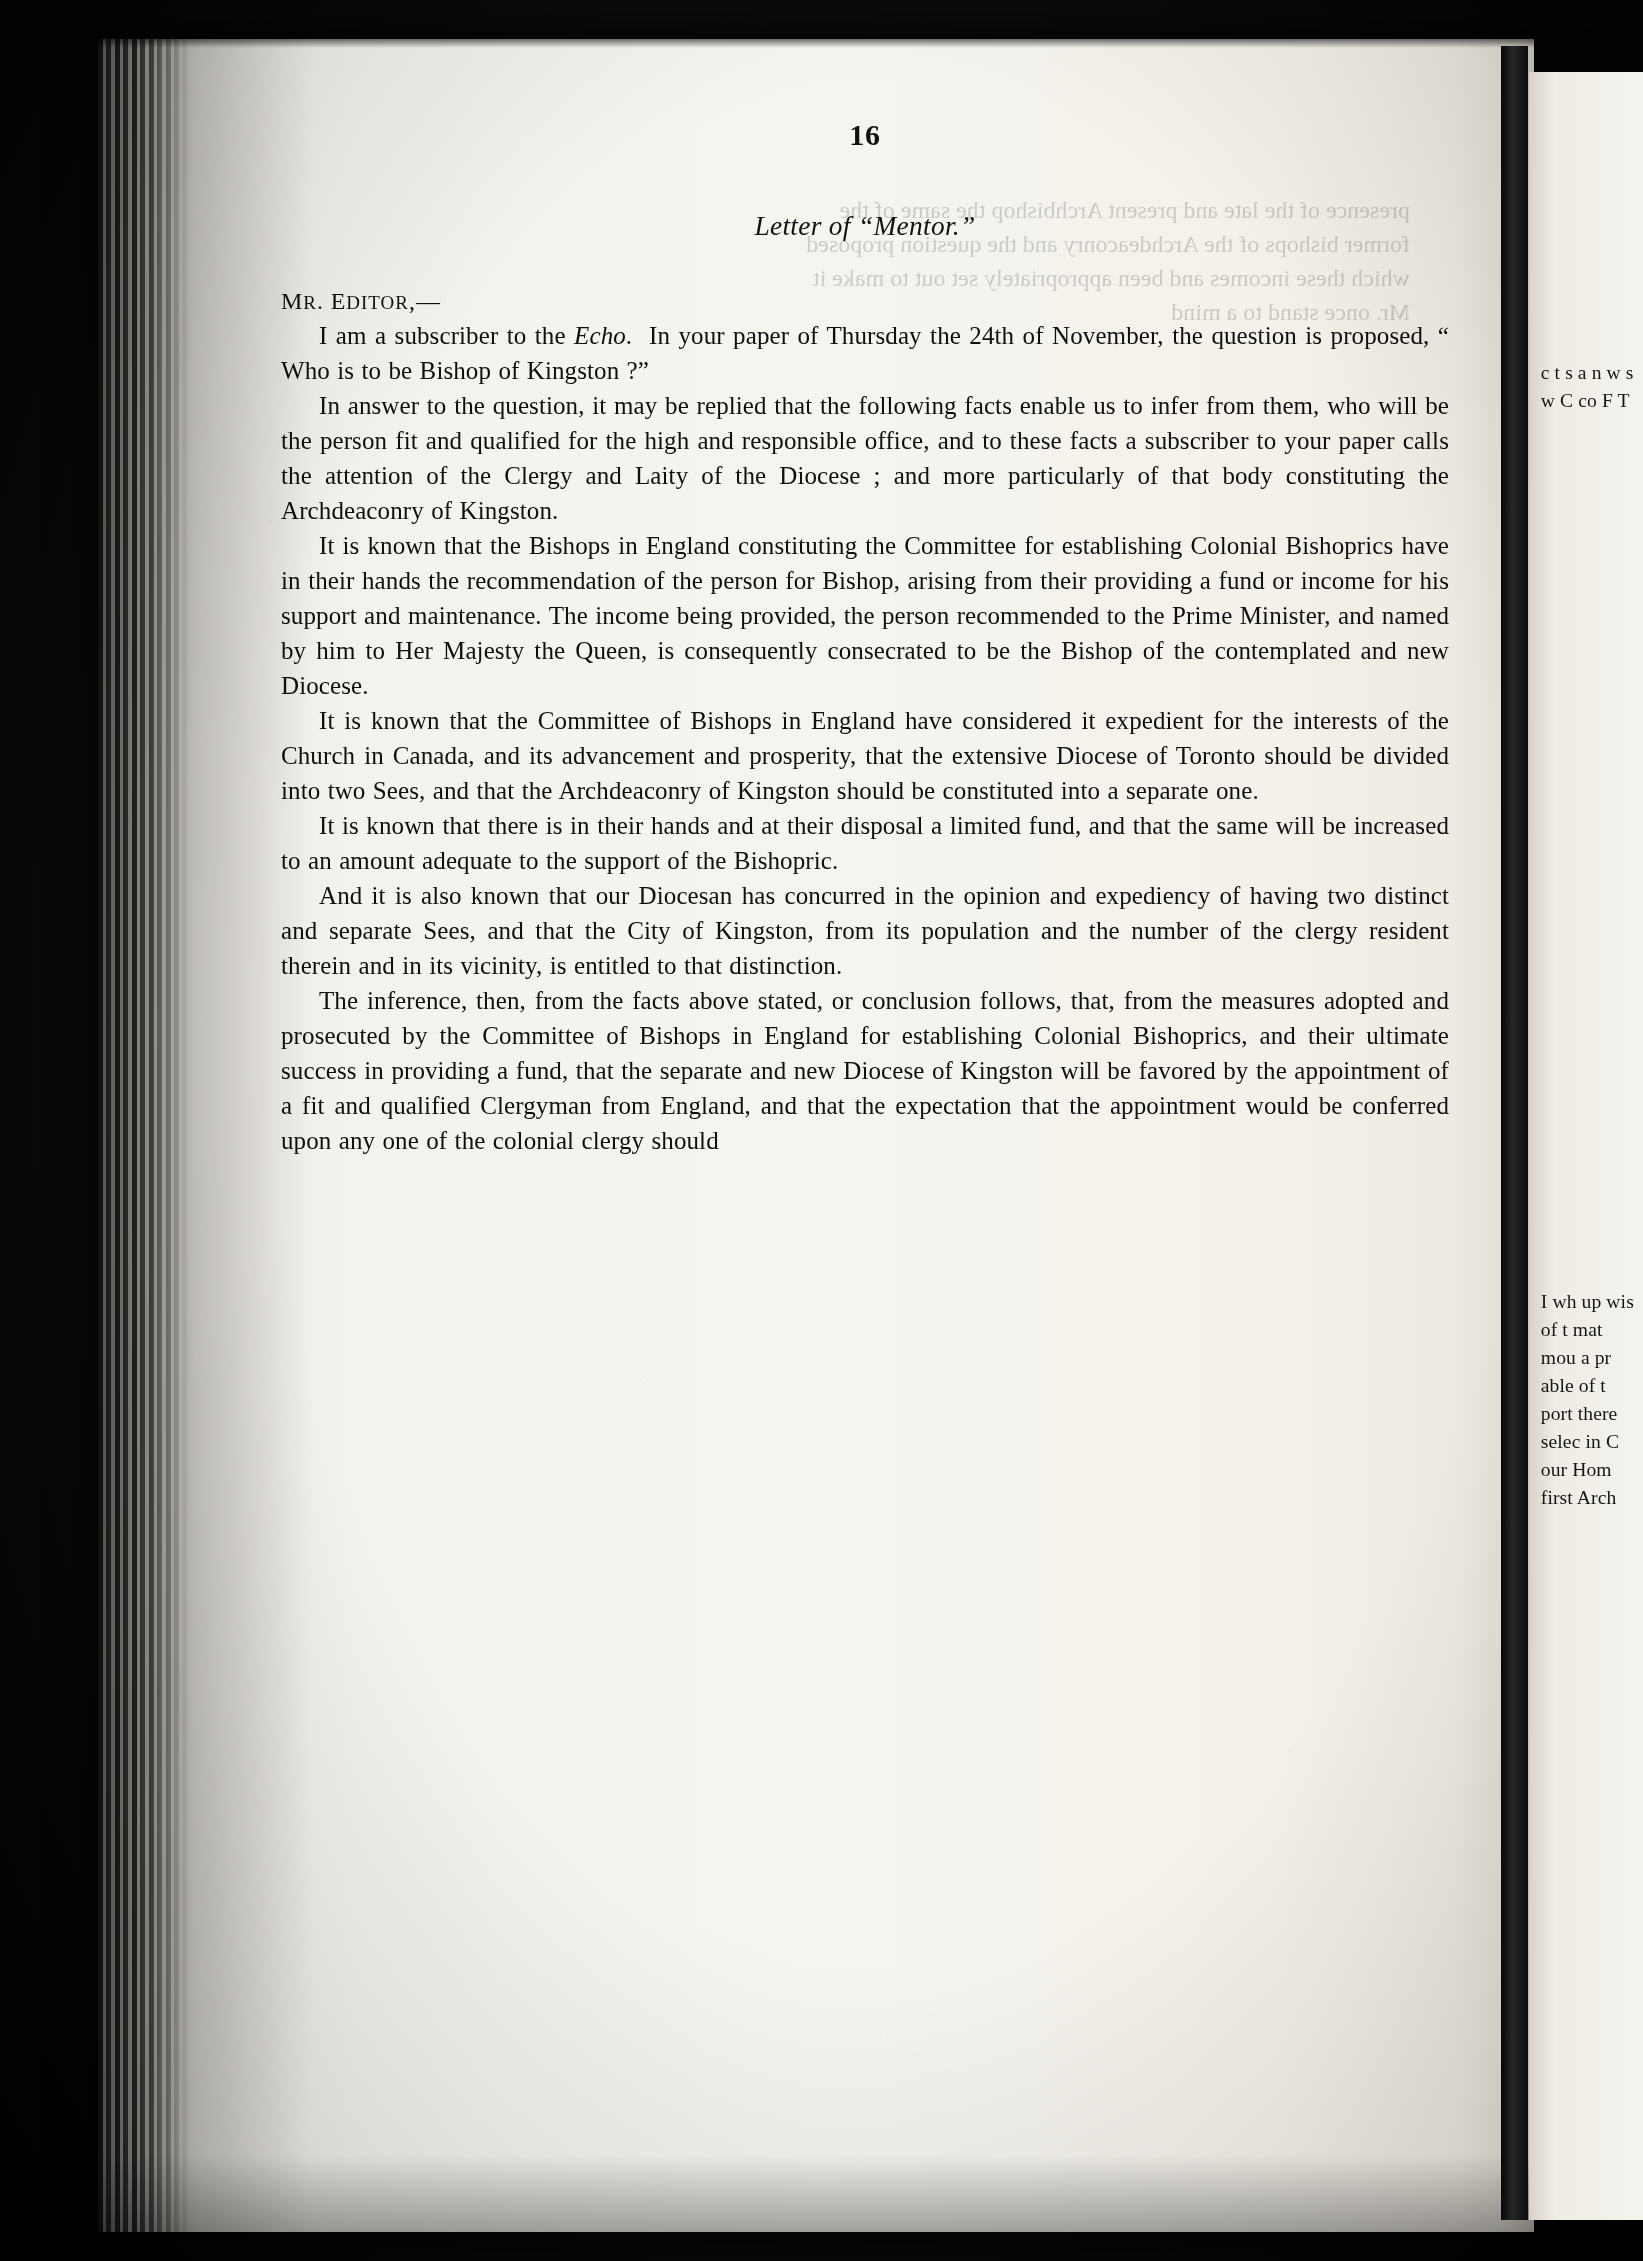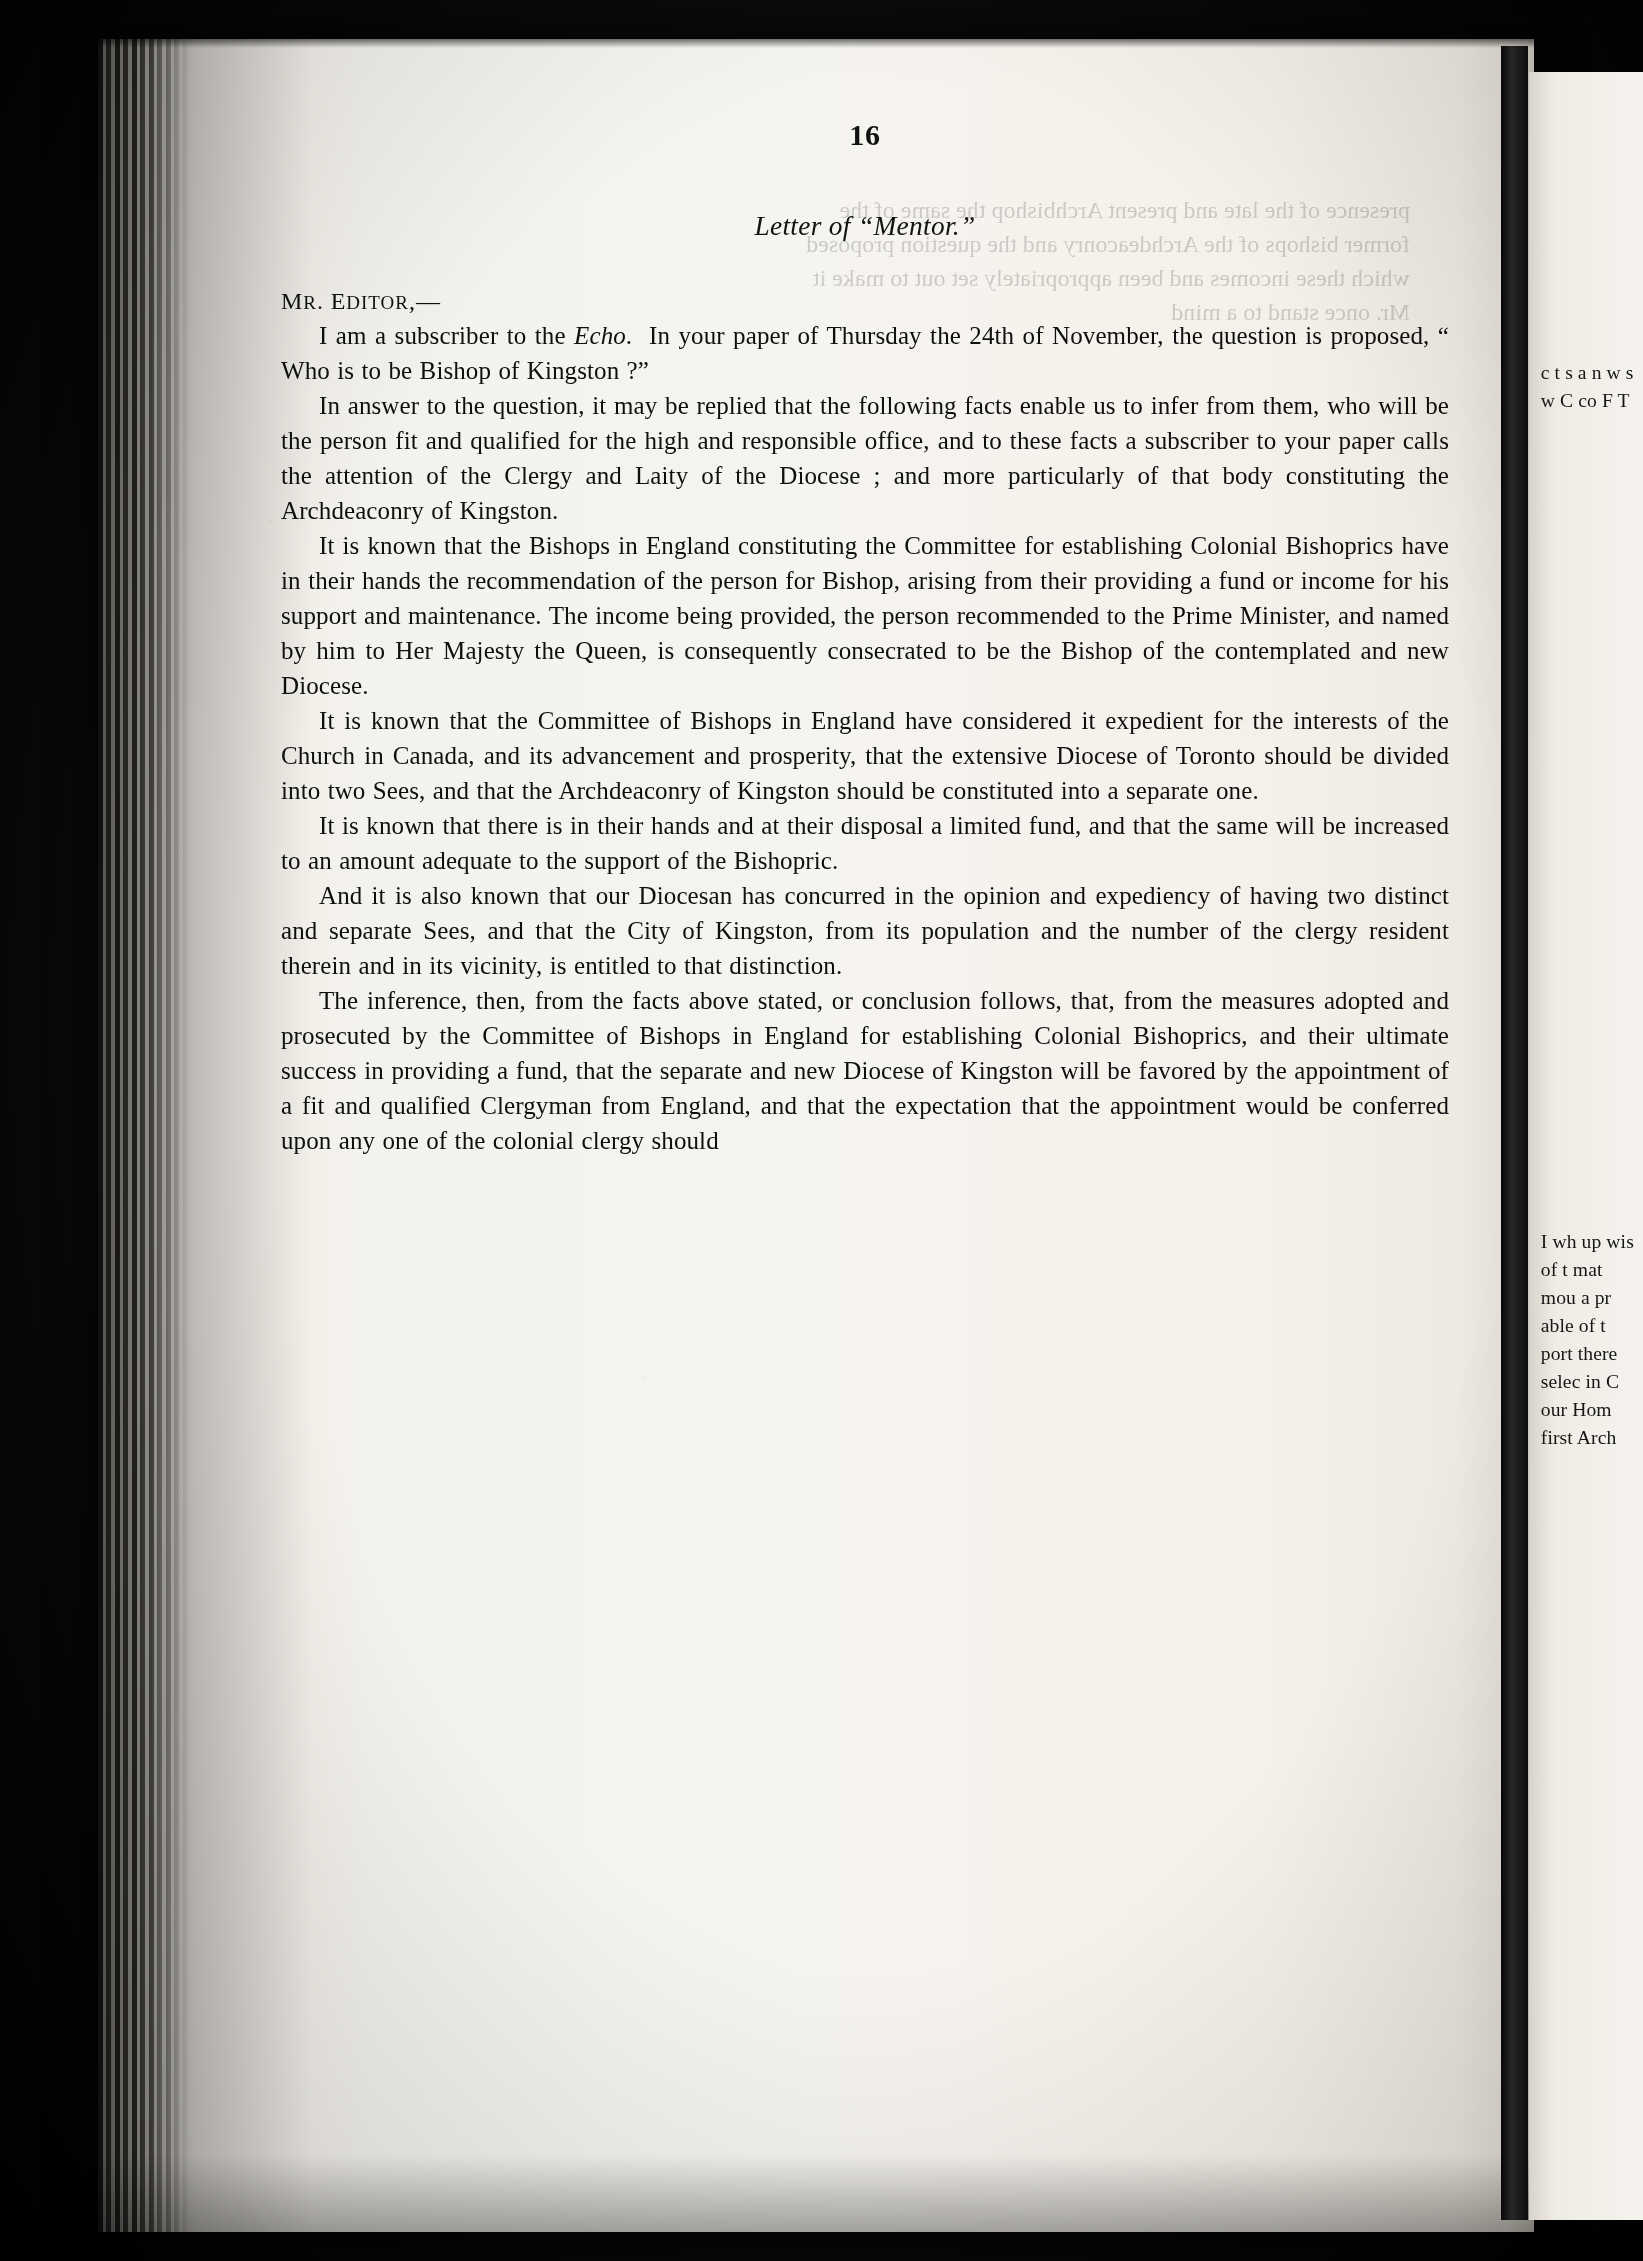--- a/index.html
+++ b/index.html
@@ -70,21 +70,21 @@
     position: absolute;
     left: 11.8px;
     width: 98px;
     font-size: 19.6px;
     line-height: 28px;
     color: #161616;
     font-family: "Liberation Serif", serif;
     letter-spacing: 0.1px;
   }
   #facing-page .fp-top { top: 287px; }
-  #facing-page .fp-bottom { top: 1156px; }
+  #facing-page .fp-bottom { top: 1216px; }
 
   
   #binding {
     position: absolute;
     left: 98px;
     top: 39px;
     width: 91px;
     height: 2193px;
     background:
       repeating-linear-gradient(90deg,

